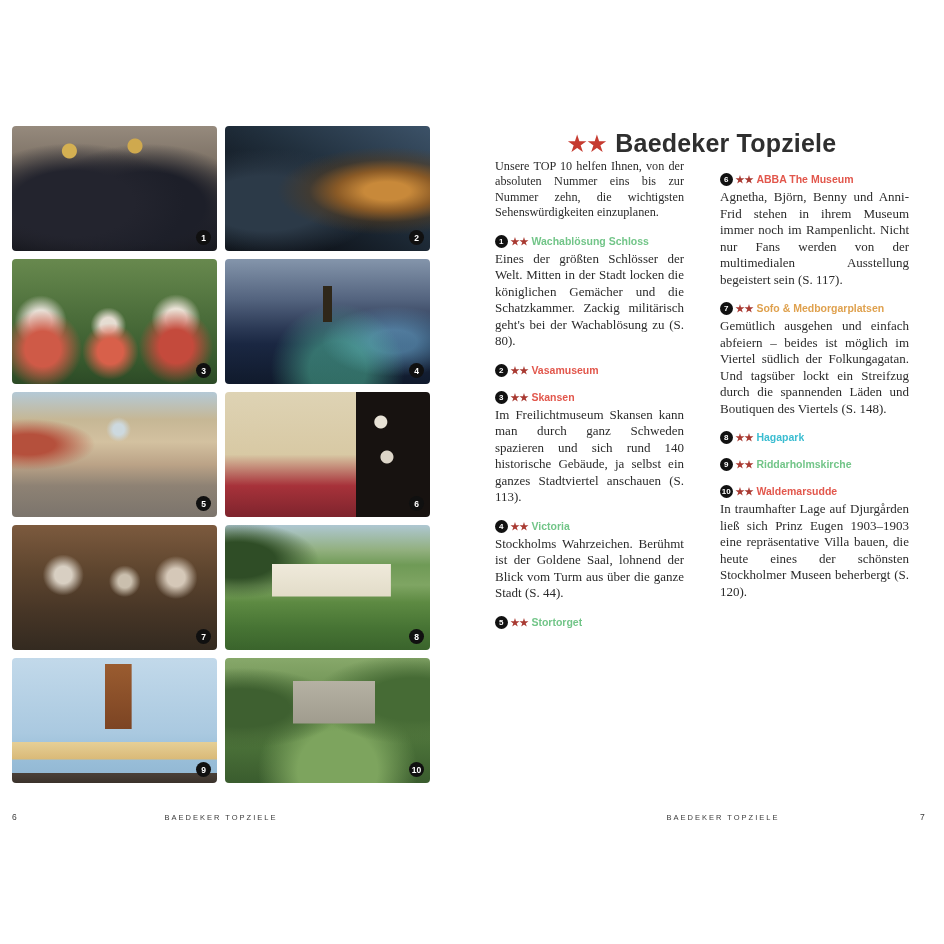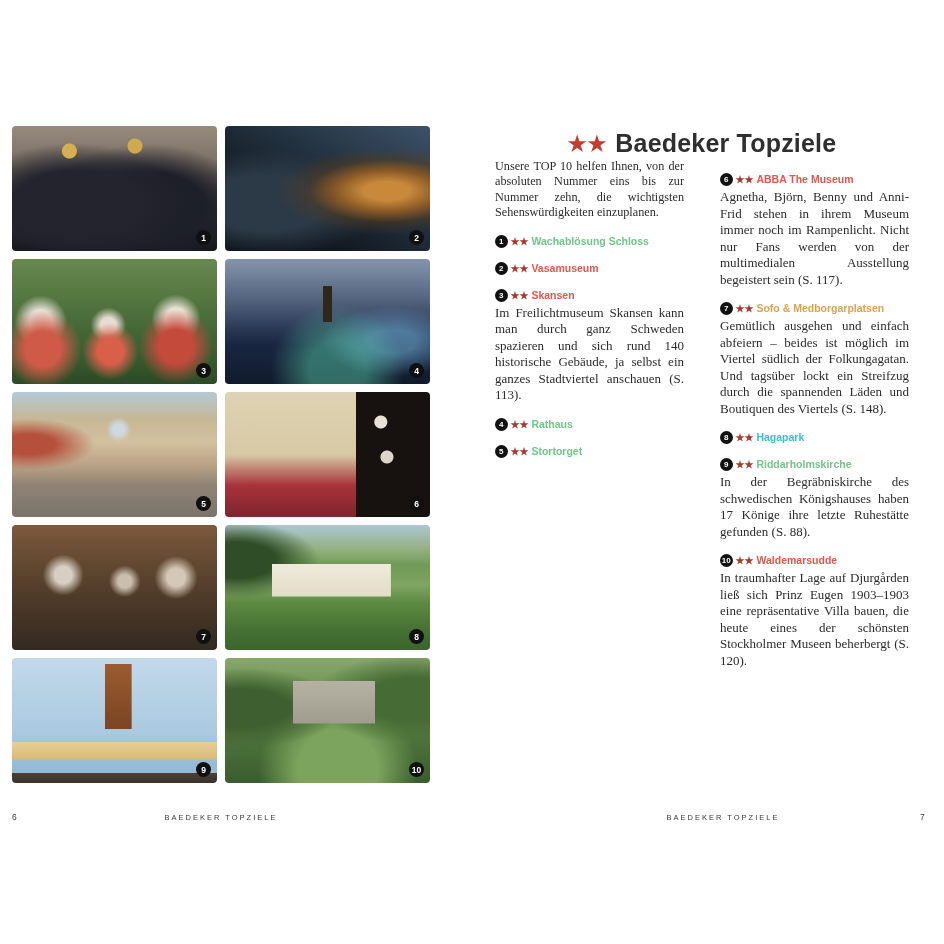--- a/index.html
+++ b/index.html
@@ -142,20 +142,21 @@
 
       <div class="col">
         <p class="body-text">Unsere TOP 10 helfen Ihnen, von der absoluten Nummer eins bis zur Nummer zehn, die wichtigsten Sehenswürdigkeiten einzuplanen.</p>
 
         <div class="entry">
           <div class="ehead">
             <span class="num">1</span>
             <span class="estars">★★</span>
             <span class="etitle" style="color: rgb(114, 197, 136);">Wachablösung Schloss</span>
           </div>
+          <p class="ebody">Eines der größten Schlösser der Welt. Mitten in der Stadt locken die königlichen Gemächer und die Schatzkammer. Zackig militärisch geht's bei der Wachablösung zu (S. 80).</p>
         </div>
 
         <div class="entry">
           <div class="ehead">
             <span class="num">2</span>
             <span class="estars">★★</span>
             <span class="etitle" style="color: rgb(226, 87, 76); text-align: right;">Vasamuseum</span>
           </div>
         </div>
 
@@ -165,22 +166,23 @@
             <span class="estars">★★</span>
             <span class="etitle" style="color: rgb(226, 87, 76);">Skansen</span>
           </div>
           <p class="ebody">Im Freilichtmuseum Skansen kann man durch ganz Schweden spazieren und sich rund 140 historische Gebäude, ja selbst ein ganzes Stadtviertel anschauen (S. 113).</p>
         </div>
 
         <div class="entry">
           <div class="ehead">
             <span class="num">4</span>
             <span class="estars">★★</span>
-            <span class="etitle" style="color: rgb(114, 197, 136);">Rathaus</span>
-          </div>
+            <span class="etitle" style="color: rgb(114, 197, 136);">Victoria</span>
+          </div>
+          <p class="ebody">Stockholms Wahrzeichen. Berühmt ist der Goldene Saal, lohnend der Blick vom Turm aus über die ganze Stadt (S. 44).</p>
         </div>
 
         <div class="entry">
           <div class="ehead">
             <span class="num">5</span>
             <span class="estars">★★</span>
             <span class="etitle" style="color: rgb(114, 197, 136);">Stortorget</span>
           </div>
         </div>
       </div>
@@ -212,21 +214,20 @@
             <span class="etitle" style="color: rgb(59, 189, 209);">Hagapark</span>
           </div>
         </div>
 
         <div class="entry">
           <div class="ehead">
             <span class="num">9</span>
             <span class="estars">★★</span>
             <span class="etitle" style="color: rgb(114, 197, 136);">Riddarholmskirche</span>
           </div>
-          <p class="ebody">In der Begräbniskirche des schwedischen Königshauses haben 17 Könige ihre letzte Ruhestätte gefunden (S. 88).</p>
         </div>
 
         <div class="entry">
           <div class="ehead">
             <span class="num">10</span>
             <span class="estars">★★</span>
             <span class="etitle" style="color: rgb(226, 87, 76);">Waldemarsudde</span>
           </div>
           <p class="ebody">In traumhafter Lage auf Djurgården ließ sich Prinz Eugen 1903–1903 eine repräsentative Villa bauen, die heute eines der schönsten Stockholmer Museen beherbergt (S. 120).</p>
         </div>

